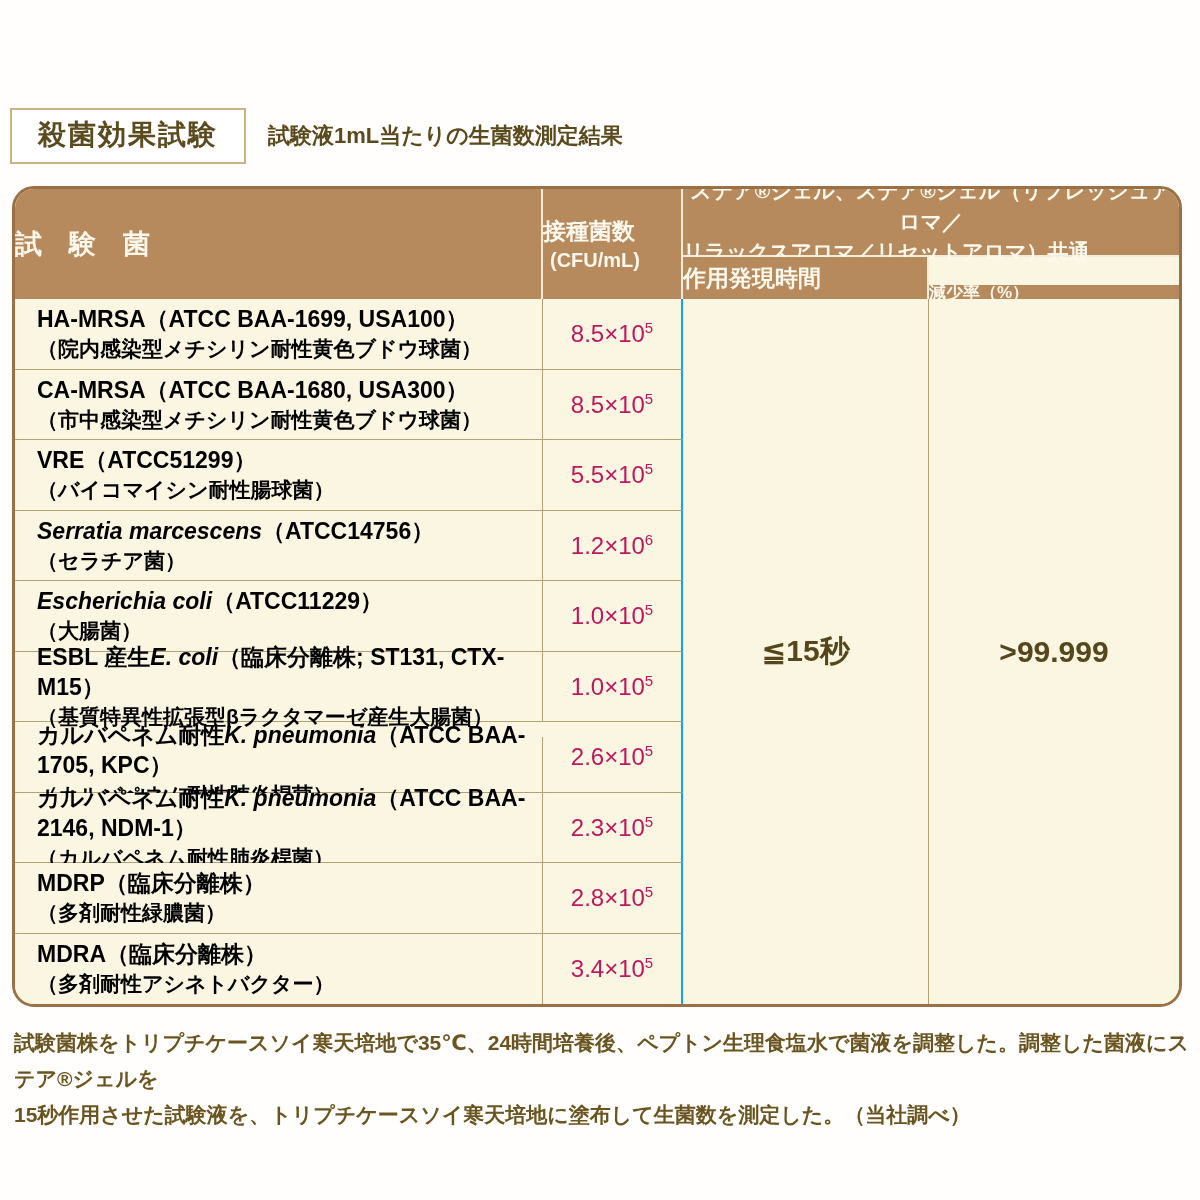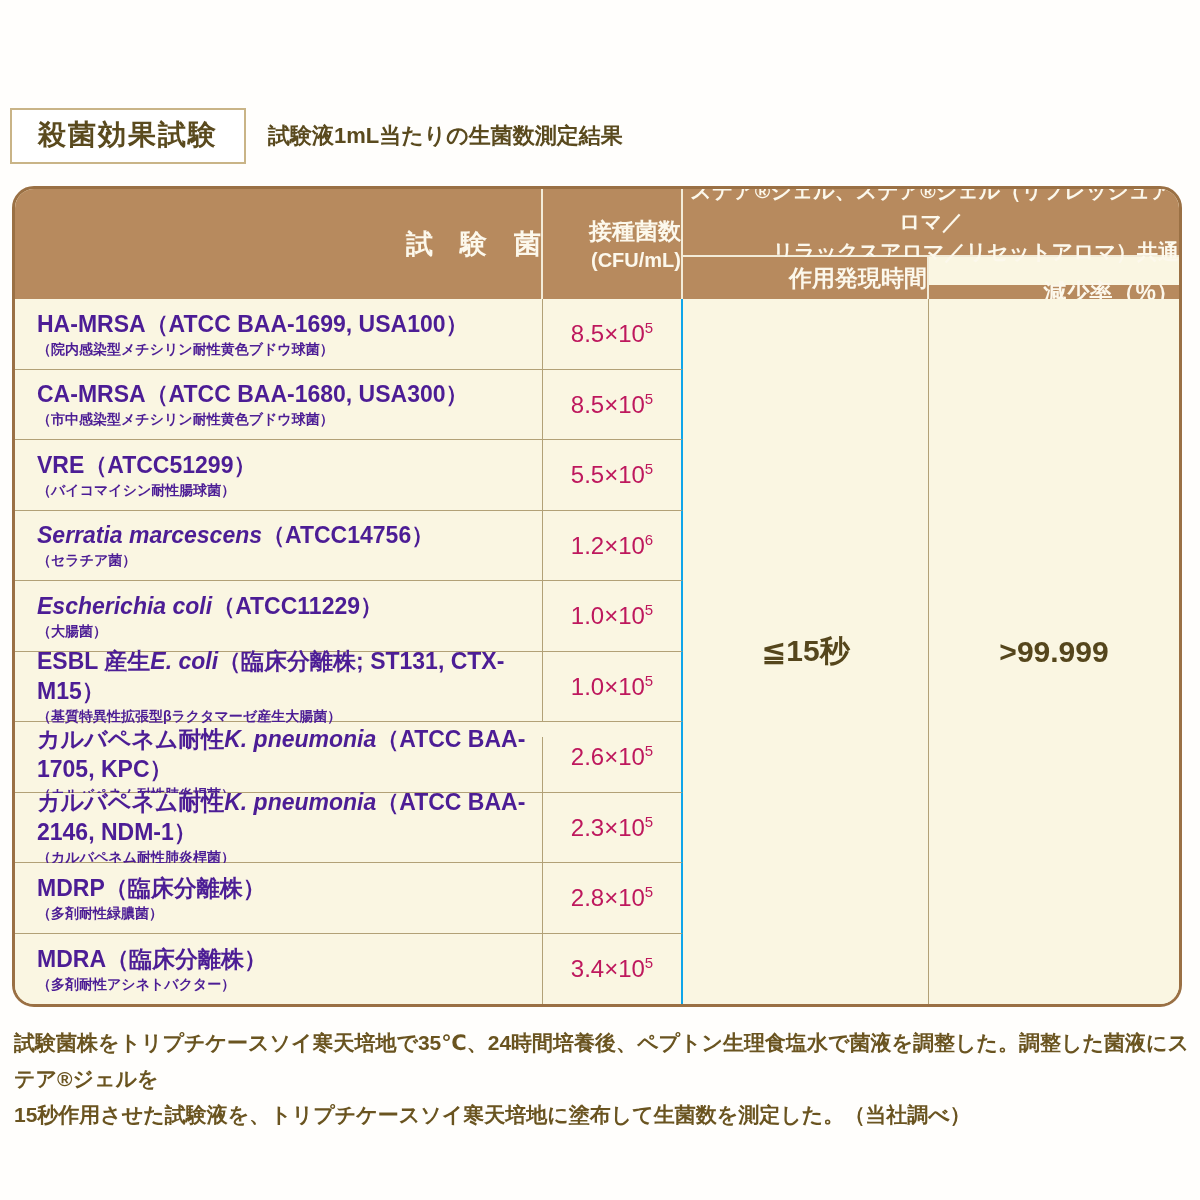--- a/index.html
+++ b/index.html
@@ -39,45 +39,45 @@
     grid-template-rows:68px 42px repeat(10,70.5px);
     border:3px solid #9a7044;
     border-radius:22px;
     overflow:hidden;
     background:#faf6e2;
   }
   .hcell{
     background:#b78a5e;
     color:#fcf8ec;
     display:flex;flex-direction:column;
-    align-items:flex-end;justify-content:center;
+    align-items:flex-start;justify-content:center;
     text-align:center;
     font-weight:700;
   }
   .h-bacteria{grid-column:1;grid-row:1 / span 2;border-right:2px solid #f3ecd9;font-size:27px;}
   .h-inoculum{grid-column:2;grid-row:1 / span 2;border-right:2px solid #f3ecd9;}
   .h-inoculum .l1{font-size:23px;font-family:Liberation Serif, serif;}
   .h-inoculum .l2{font-size:20px;font-weight:700;margin-top:2px;margin-left:7px;}
   .h-span{grid-column:3 / span 2;grid-row:1;border-bottom:2px solid #f3ecd9;font-size:21px;line-height:1.45;}
   .h-onset{grid-column:3;grid-row:2;border-right:2px solid #f3ecd9;font-size:23px;}
-  .h-reduction{grid-column:4;grid-row:2;font-size:23px;margin-top:28px;}
+  .h-reduction{grid-column:4;grid-row:2;font-size:17px;margin-top:28px;}
 
   .cell{
     background:#faf6e2;
     display:flex;flex-direction:column;justify-content:center;
   }
   .name-cell{
     grid-column:1;
     padding-left:22px;padding-right:12px;
     border-right:1px solid #b2a177;
     border-bottom:1px solid #b2a177;
-    color:#4c1d95;
+    color:#000000;
   }
   .name-cell .line1{font-size:23px;font-weight:700;line-height:1.3;}
-  .name-cell .line2{font-size:14px;font-weight:700;line-height:1.3;}
+  .name-cell .line2{font-size:21px;font-weight:700;line-height:1.3;}
   .it{font-style:italic;}
   .cfu-cell{
     grid-column:2;
     align-items:center;text-align:center;
     border-right:2px solid #0ea5e9;
     border-bottom:1px solid #b2a177;
     font-size:24px;font-weight:400;color:#be185d;
   }
   .cfu-cell sup{font-size:15px;}
   .nob{border-bottom:none;}

